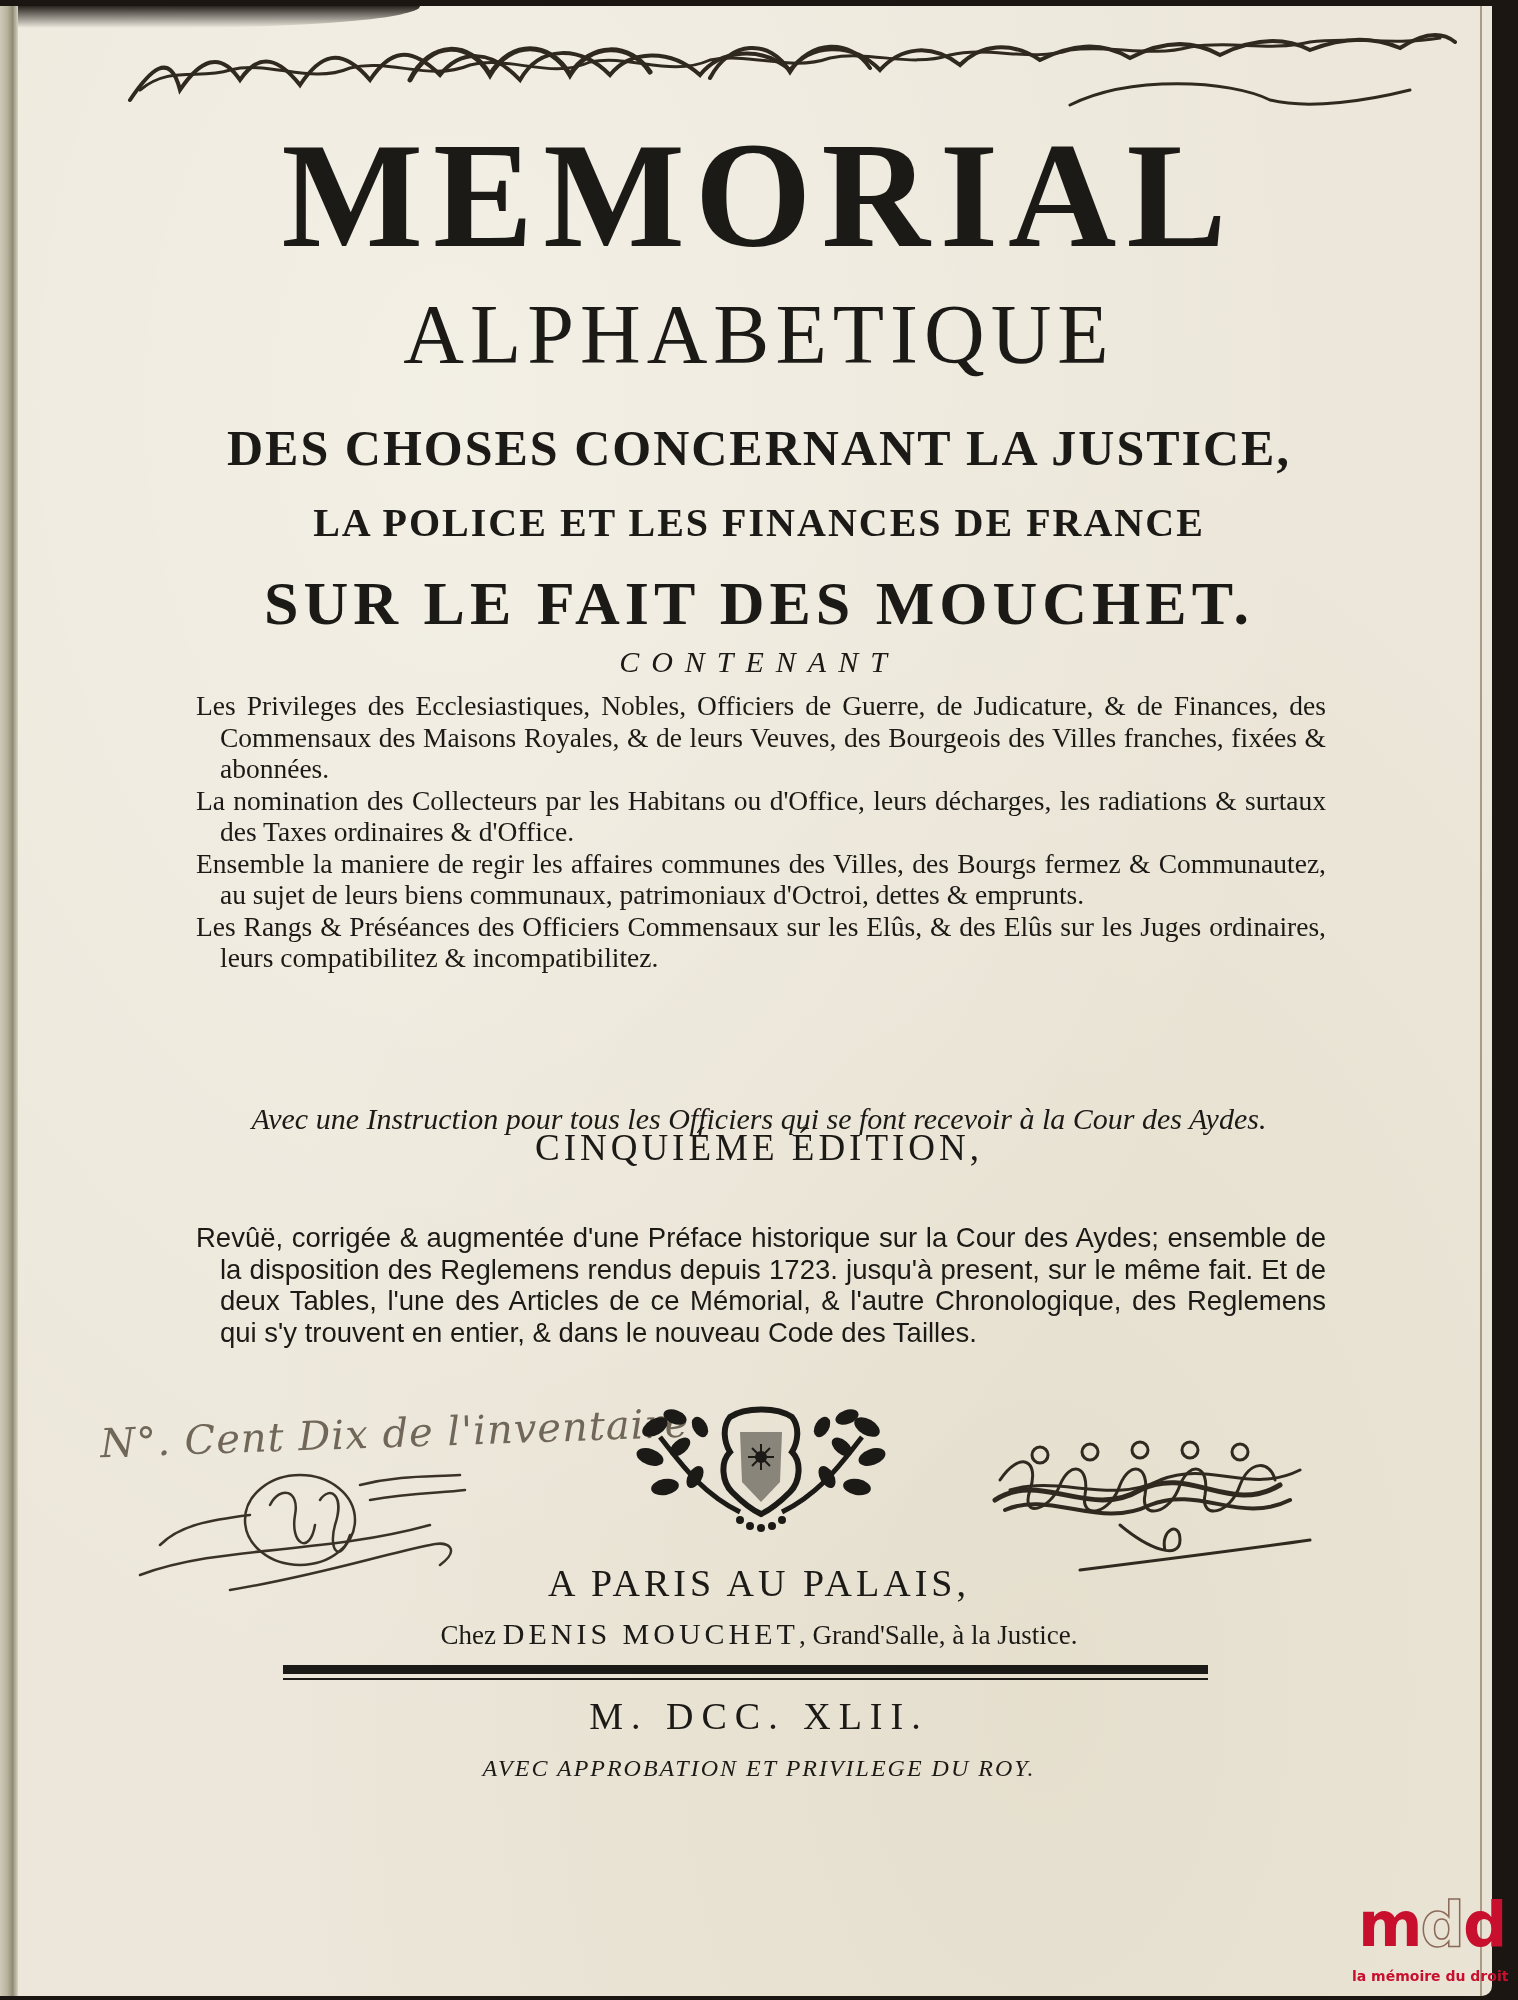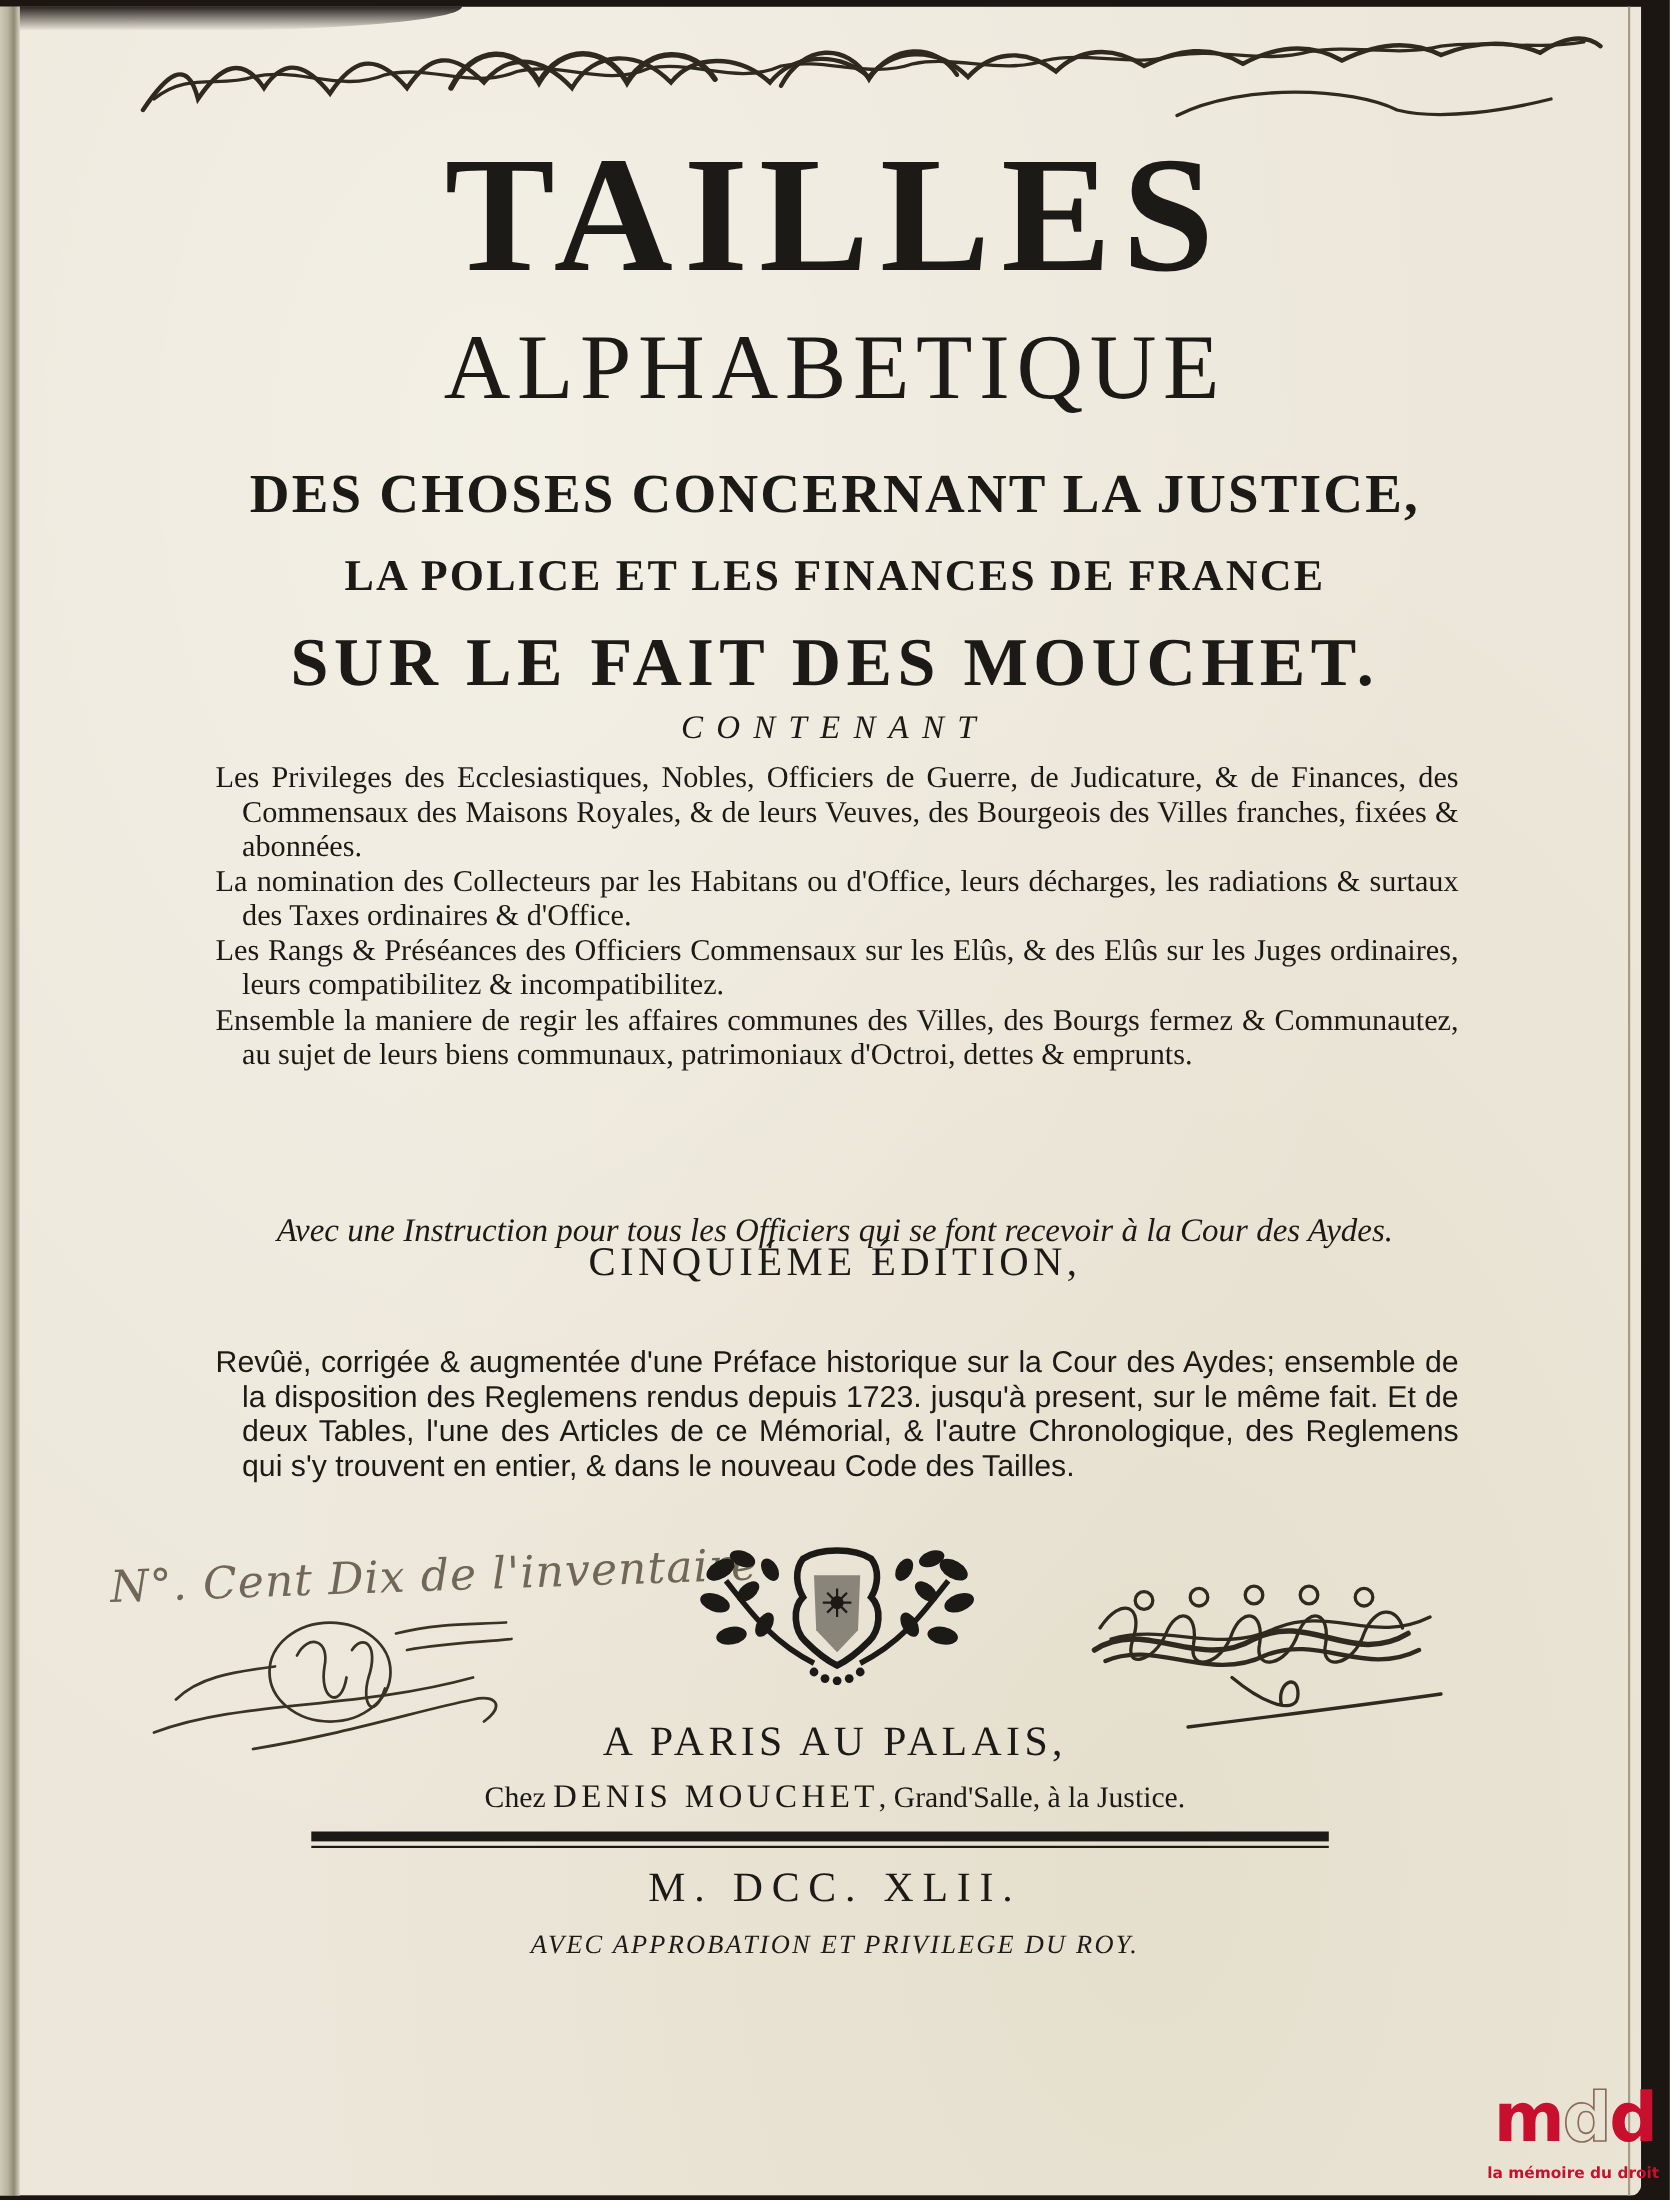--- a/index.html
+++ b/index.html
@@ -152,32 +152,32 @@
     <g fill="none" stroke="#2f291f" stroke-width="4" stroke-linecap="round">
       <path d="M20 80 C40 50 60 30 70 70 C90 40 110 30 130 60 C150 30 170 40 190 65 C210 35 230 25 260 60 C280 30 300 25 330 55 C350 30 380 28 410 60 C430 25 470 25 500 55 C520 30 560 28 590 55 C610 30 650 25 680 50 C700 25 740 20 770 50 C790 28 820 22 850 45 C870 25 900 20 930 40 C960 25 990 20 1020 38 C1050 22 1080 18 1110 35 C1140 20 1170 15 1200 30 C1230 18 1260 15 1290 28 C1310 15 1330 10 1345 22"></path>
       <path d="M30 70 C60 45 90 60 120 50 C160 40 200 65 240 48 C280 38 320 62 360 45 C400 35 440 60 480 42 C520 34 560 58 600 40 C640 32 680 52 720 38 C760 30 800 48 840 35 C880 26 920 42 960 30 C1000 24 1040 38 1080 27 C1120 20 1160 32 1200 22 C1240 16 1280 26 1330 18" stroke-width="3"></path>
       <path d="M300 60 C320 20 360 20 380 55 C400 20 440 20 460 55 C480 22 520 22 540 52" stroke-width="5"></path>
       <path d="M600 58 C620 20 660 18 680 52 C700 20 740 18 760 48" stroke-width="4"></path>
       <path d="M960 85 C1020 55 1120 60 1160 80 C1200 90 1260 80 1300 70" stroke-width="3"></path>
     </g>
   </svg>
 </div>
 
-<div class="text title-main">TAILLES</div>
+<div class="text title-main">MEMORIAL</div>
 <div class="text title-2">ALPHABETIQUE</div>
 <div class="text title-3">DES CHOSES CONCERNANT LA JUSTICE,</div>
 <div class="text title-4">LA POLICE ET LES FINANCES DE FRANCE</div>
 <div class="text title-5">SUR LE FAIT DES MOUCHET.</div>
 <div class="text contenant">CONTENANT</div>
 
 <div class="body-paras">
   <p>Les Privileges des Ecclesiastiques, Nobles, Officiers de Guerre, de Judicature, &amp; de Finances, des Commensaux des Maisons Royales, &amp; de leurs Veuves, des Bourgeois des Villes franches, fixées &amp; abonnées.</p>
   <p>La nomination des Collecteurs par les Habitans ou d'Office, leurs décharges, les radiations &amp; surtaux des Taxes ordinaires &amp; d'Office.</p>
+  <p>Ensemble la maniere de regir les affaires communes des Villes, des Bourgs fermez &amp; Communautez, au sujet de leurs biens communaux, patrimoniaux d'Octroi, dettes &amp; emprunts.</p>
   <p>Les Rangs &amp; Préséances des Officiers Commensaux sur les Elûs, &amp; des Elûs sur les Juges ordinaires, leurs compatibilitez &amp; incompatibilitez.</p>
-  <p>Ensemble la maniere de regir les affaires communes des Villes, des Bourgs fermez &amp; Communautez, au sujet de leurs biens communaux, patrimoniaux d'Octroi, dettes &amp; emprunts.</p>
 </div>
 
 <div class="text instruction">Avec une Instruction pour tous les Officiers qui se font recevoir à la Cour des Aydes.</div>
 <div class="text edition">CINQUIÉME ÉDITION,</div>
 
 <div class="revue">
   <p>Revûë, corrigée &amp; augmentée d'une Préface historique sur la Cour des Aydes; ensemble de la disposition des Reglemens rendus depuis 1723. jusqu'à present, sur le même fait. Et de deux Tables, l'une des Articles de ce Mémorial, &amp; l'autre Chronologique, des Reglemens qui s'y trouvent en entier, &amp; dans le nouveau Code des Tailles.</p>
 </div>
 
 <div class="ms-left-text">N°. Cent Dix de l'inventaire</div>

